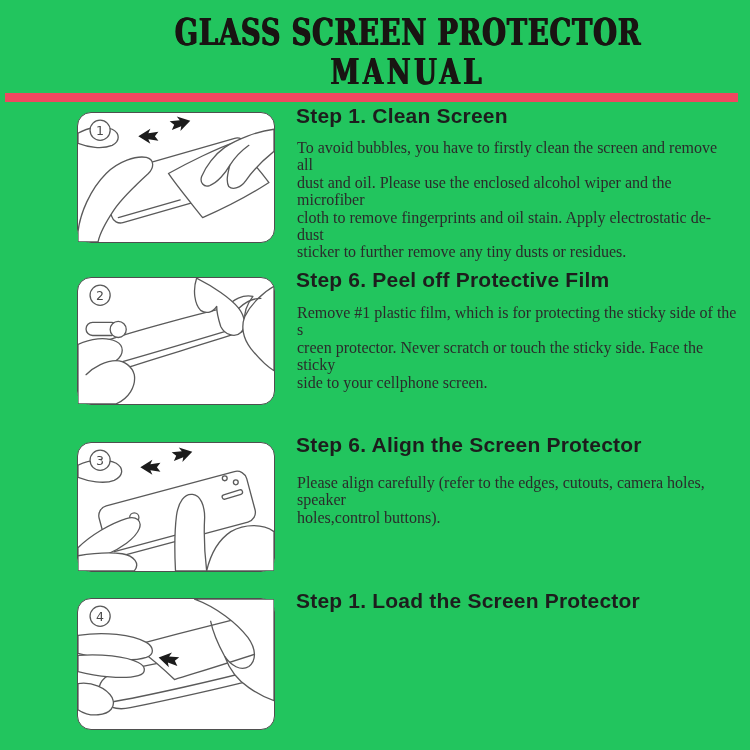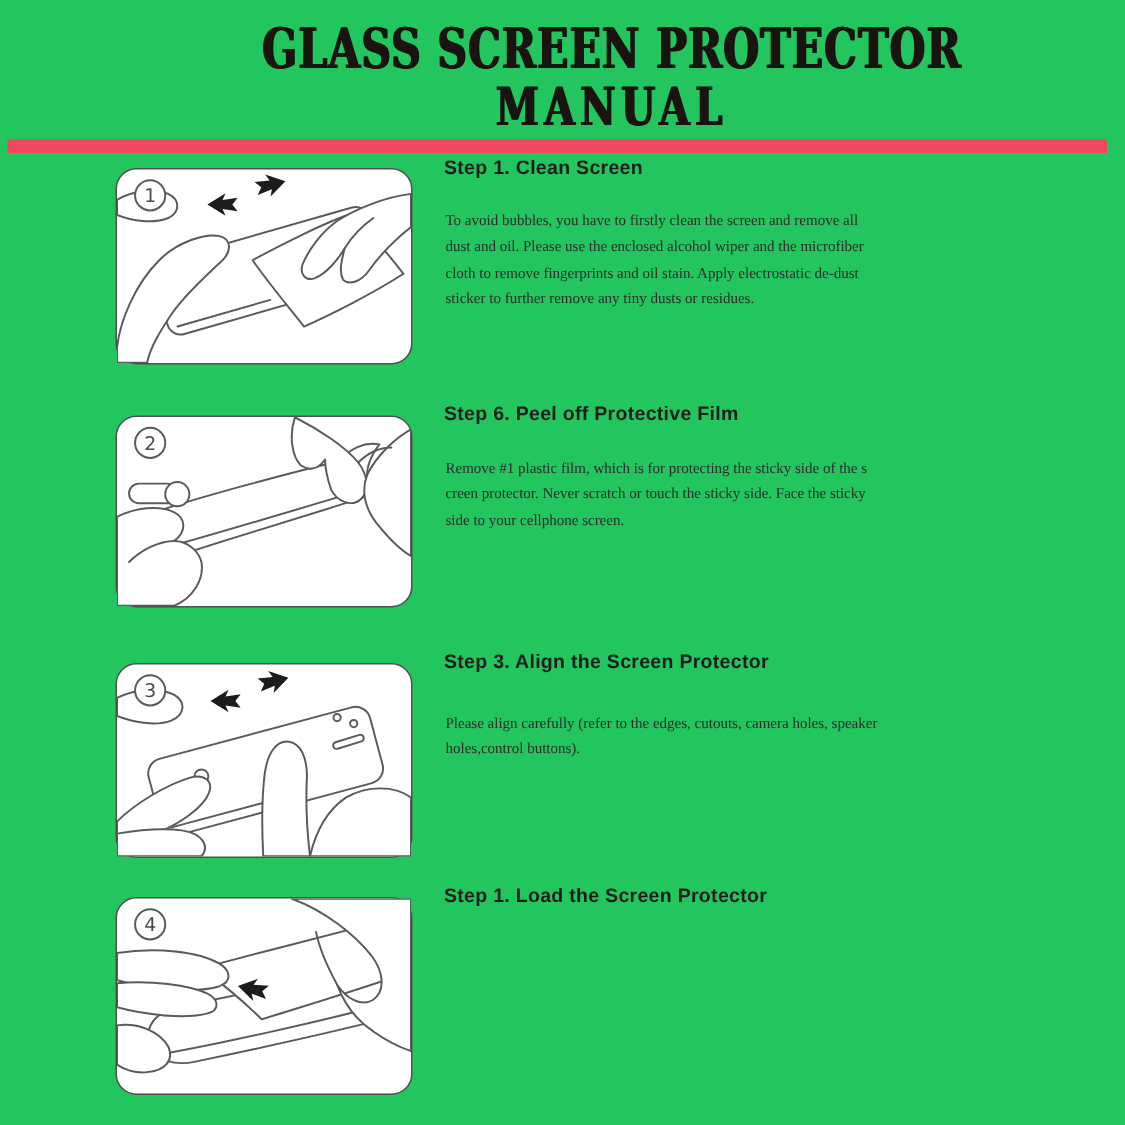--- a/index.html
+++ b/index.html
@@ -34,25 +34,25 @@
   .art svg{display:block;width:100%;height:100%;}
   .ln{fill:none;stroke:#5a5a5a;stroke-width:1.3;stroke-linecap:round;stroke-linejoin:round;}
   .fl{fill:#ffffff;stroke:#5a5a5a;stroke-width:1.3;stroke-linecap:round;stroke-linejoin:round;}
   .blk{fill:#1c1c1c;stroke:none;}
   .num{font-family:"DejaVu Sans",sans-serif;font-size:12.5px;fill:#4a4a4a;}
 
   
   .step-h{
     position:absolute;left:296px;margin:0;
     font-family:"Liberation Sans",sans-serif;font-weight:bold;
-    font-size:13px;color:#1d1d1d;letter-spacing:0.2px;
+    font-size:21px;color:#1d1d1d;letter-spacing:0.2px;
   }
   .step-p{
     position:absolute;left:297px;width:440px;margin:0;
-    font-family:"Liberation Serif",serif;font-size:10px;line-height:17.4px;
+    font-family:"Liberation Serif",serif;font-size:16px;line-height:17.4px;
     color:#2b2b2b;white-space:pre-line;
   }
 </style>
 </head>
 <body>
 
 <div class="page">
 
   <div class="title-wrap">
     <div class="title-l1">GLASS SCREEN PROTECTOR</div>
@@ -119,21 +119,21 @@
       <path class="fl" d="M128,127 C132,110 140,96 152,88 C166,80 184,80 195,88 L195,127 Z"></path>
       <path class="fl" d="M0,22 C12,16 28,15 38,20 C46,25 45,33 36,37 C26,41 10,38 0,34 Z"></path>
       <path class="fl" d="M0,104 C12,92 32,80 48,75 C58,72 64,77 61,85 C57,95 42,105 28,111 C16,116 4,116 0,112 Z"></path>
       <path class="fl" d="M0,112 L0,127 L56,127 C62,120 56,112 44,110 C30,108 12,110 0,112 Z"></path>
       <path class="blk" transform="translate(62,16)" d="M0,8 L12,0.5 L10,5 L20,3.5 L16.5,8 L20,12.5 L10,11 L12,15.5 Z"></path>
       <path class="blk" transform="translate(94,3) rotate(-14 10 8)" d="M20,8 L8,0.5 L10,5 L0,3.5 L3.5,8 L0,12.5 L10,11 L8,15.5 Z"></path>
       <circle cx="22" cy="17" r="10" class="fl"></circle>
       <text x="22" y="21.5" text-anchor="middle" class="num">3</text>
     </svg>
   </div>
-  <h2 class="step-h" style="top:433px;">Step 3. Align the Screen Protector</h2>
+  <h2 class="step-h" style="top:433px;">Step 6. Align the Screen Protector</h2>
   <p class="step-p" style="top:474px;">Please align carefully (refer to the edges, cutouts, camera holes, speaker
 holes,control buttons).</p>
 
   <div class="art" style="top:598px;height:132px;">
     <svg viewBox="0 0 195 129">
       <path class="fl" d="M22,98 C18,88 23,78 34,74 C72,64 132,54 162,49 C173,47 181,53 183,61 C185,69 181,77 172,81 C136,90 76,103 52,108 C38,111 26,107 22,98 Z"></path>
       <path class="ln" d="M30,103 C70,96 140,80 178,70"></path>
       <path class="fl" d="M56,46 C90,37 140,24 164,18 L195,48 C168,58 118,73 96,80 C84,68 68,55 56,46 Z"></path>
       <path class="fl" d="M116,0 C138,8 158,24 169,38 C177,49 178,61 170,67 C162,72 152,66 146,57 C150,68 158,80 170,88 C180,95 189,99 195,101 L195,0 Z"></path>
       <path class="ln" d="M146,57 C140,46 134,32 132,22"></path>

